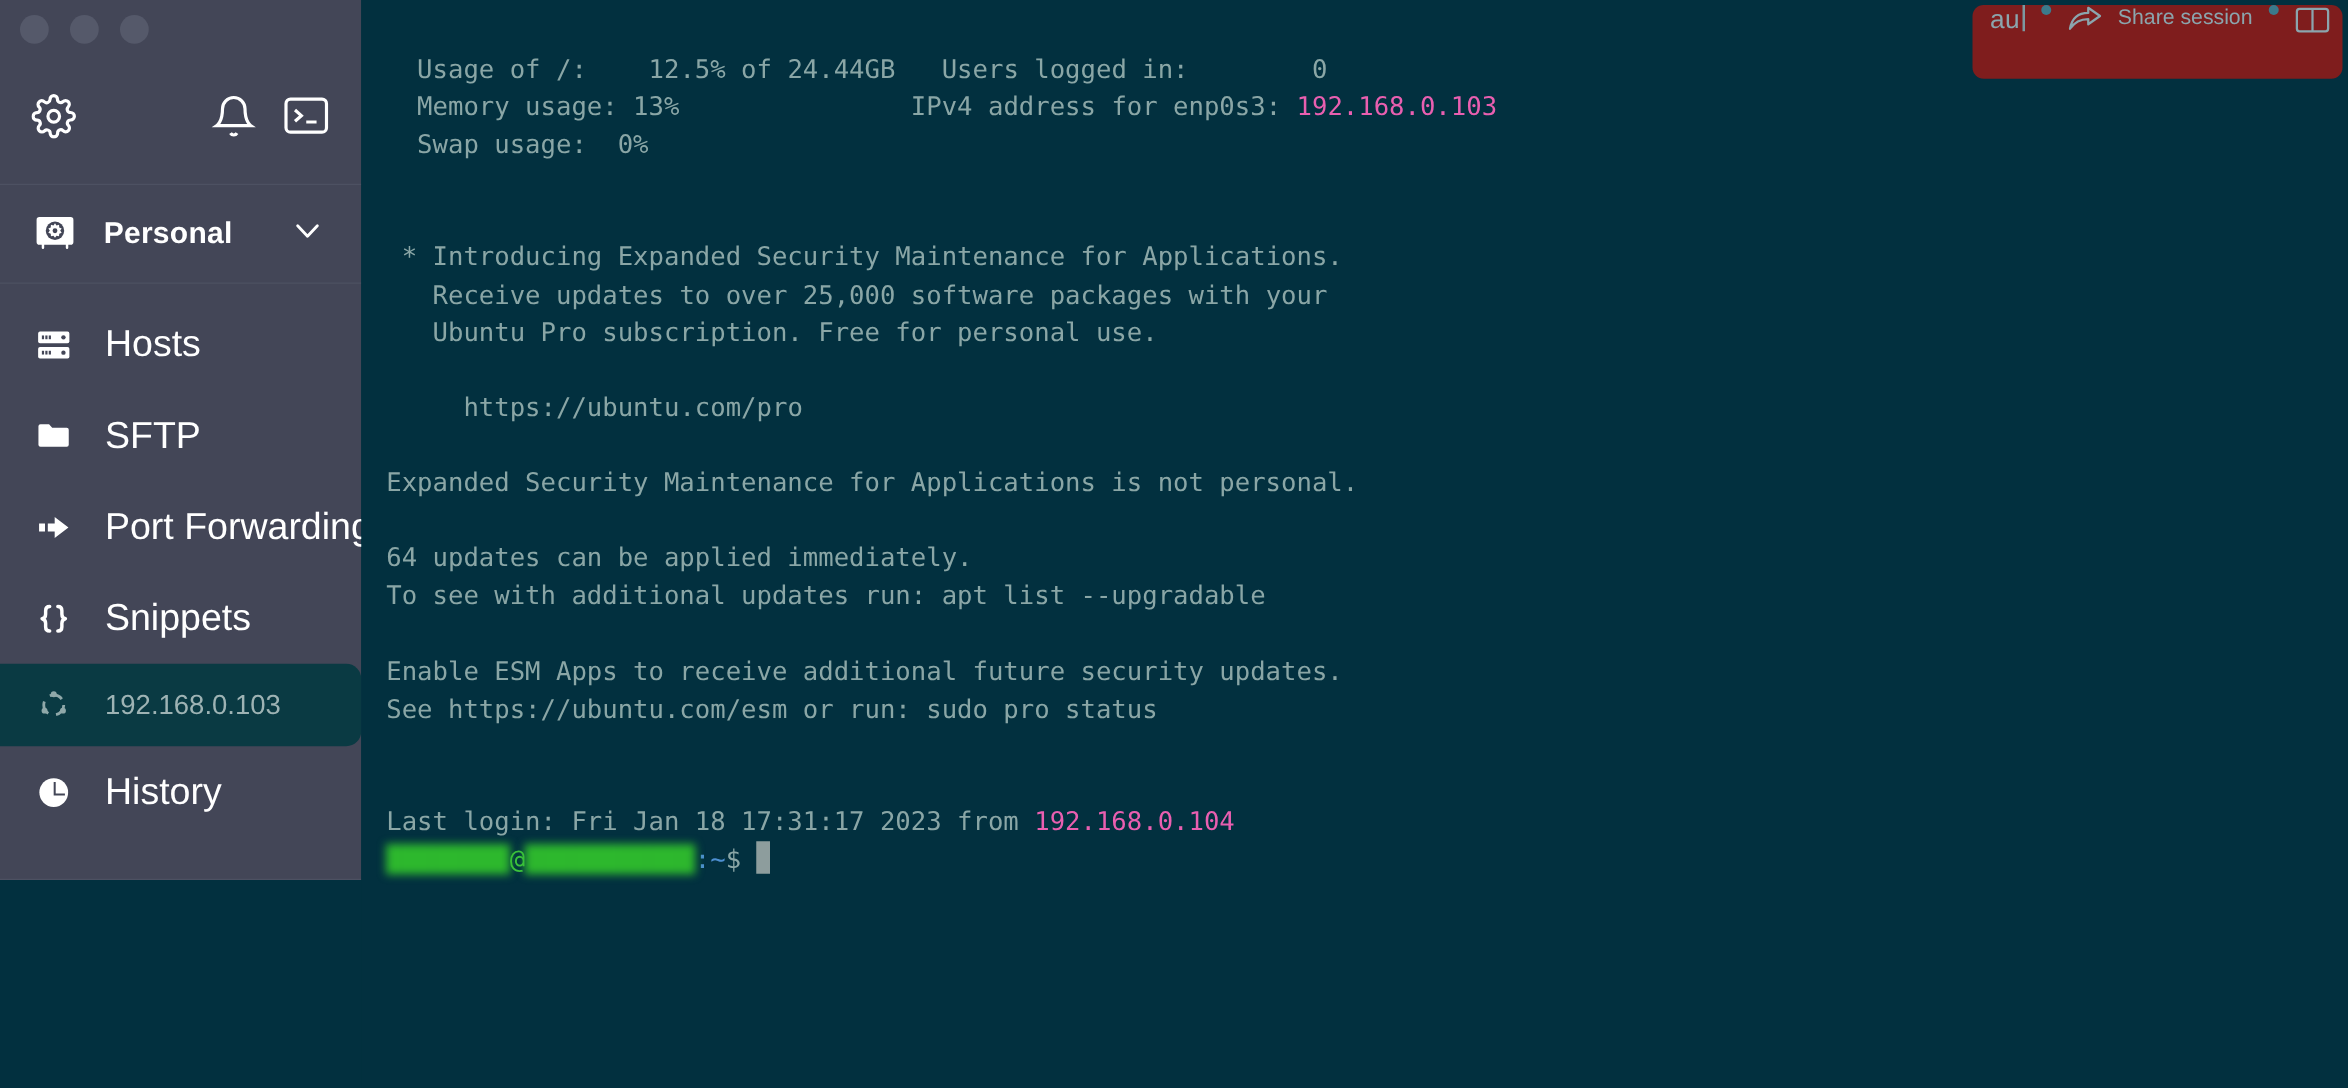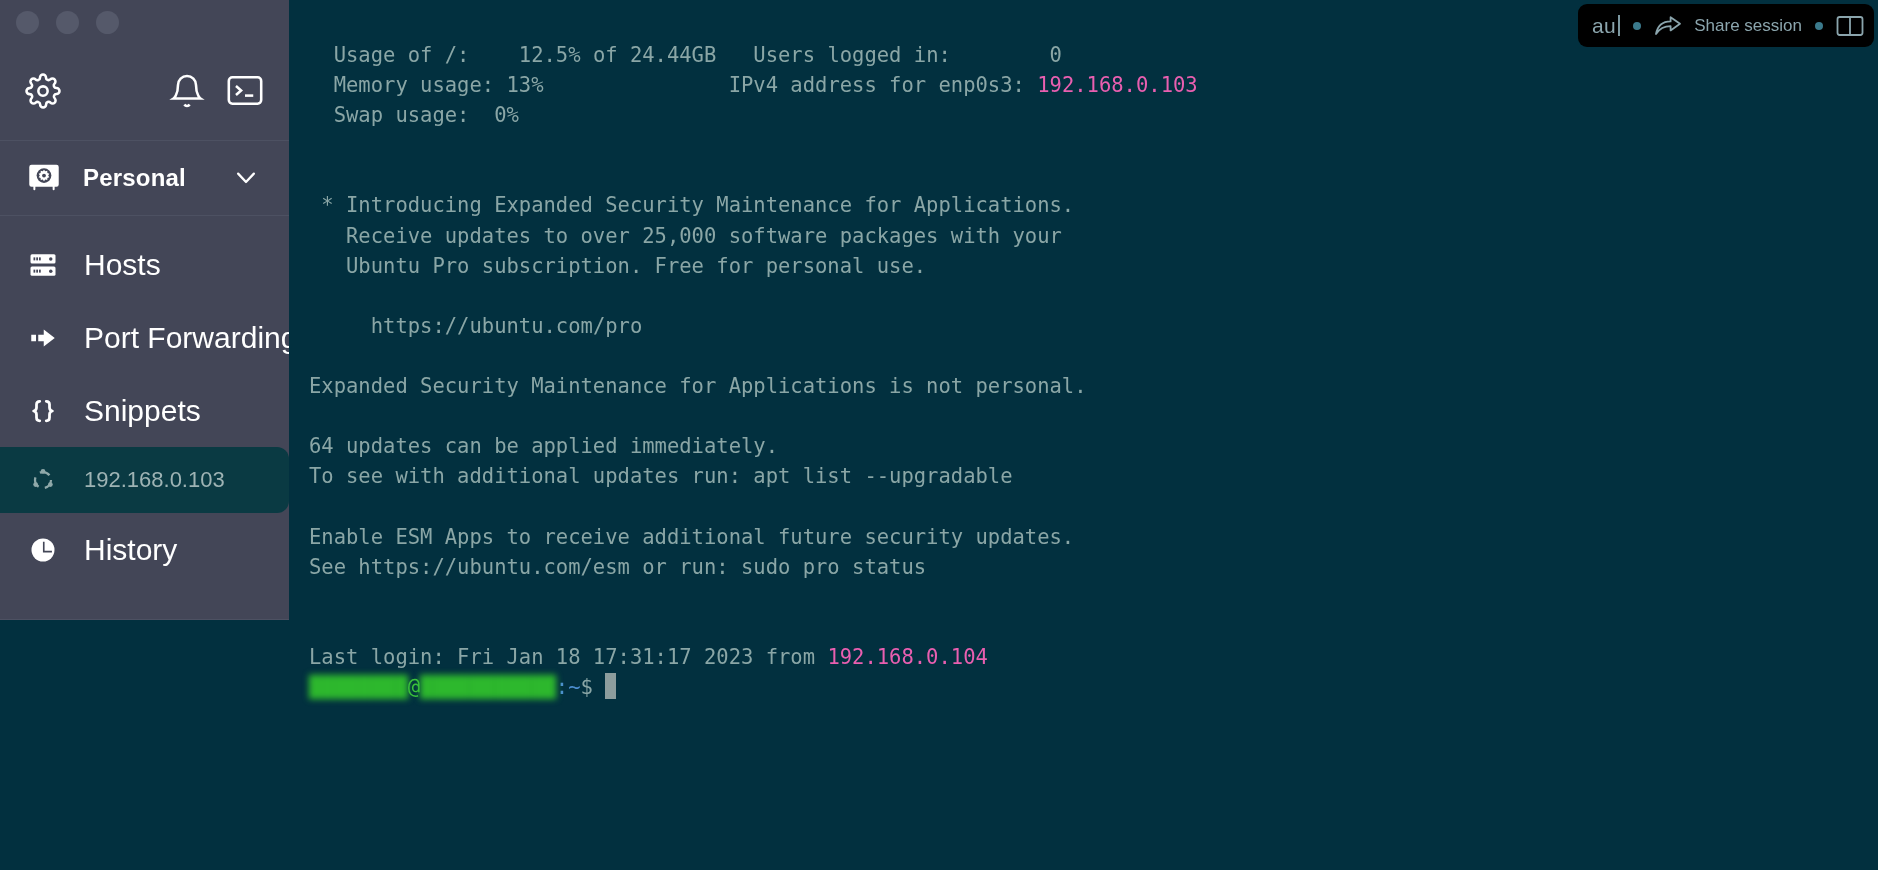--- a/index.html
+++ b/index.html
@@ -11,21 +11,21 @@
   }
   .app {
     position: relative;
     width: 1878px; height: 870px;
     display: flex;
   }
 
   
   .sidebar {
     width: 289px;
-    height: 620px;
+    height: 704px;
     background: #434657;
     flex: 0 0 289px;
     position: relative;
     display: flex;
     flex-direction: column;
   }
   .traffic-bar {
     height: 47px;
     display: flex;
     align-items: center;
@@ -162,25 +162,25 @@
     height: 26px;
     background: #8d9d9d;
     vertical-align: -5px;
   }
 
   
   .session-bar {
     position: absolute;
     top: 4px;
     right: 4px;
-    height: 43px;
-    display: flex;
-    align-items: center;
+    height: 59px;
+    display: flex;
+    align-items: flex-start;
     gap: 0px;
-    background: #000000;
+    background: #7f1d1d;
     border-radius: 9px;
     padding: 0 10px 0 14px;
   }
   .sess-text {
     color: #8ba5ad;
     font-size: 21px;
     font-family: "Liberation Sans", sans-serif;
     letter-spacing: 0.5px;
   }
   .sess-caret {
@@ -271,20 +271,28 @@
             <circle cx="18.2" cy="7.1" r="1.4" fill="#434657"></circle>
             <rect x="4.4" y="15.7" width="1.4" height="2.4" fill="#434657"></rect>
             <rect x="6.6" y="15.7" width="1.4" height="2.4" fill="#434657"></rect>
             <rect x="8.8" y="15.7" width="1.4" height="2.4" fill="#434657"></rect>
             <circle cx="18.2" cy="16.9" r="1.4" fill="#434657"></circle>
           </svg>
         </span>
         <span class="nav-label">Hosts</span>
       </div>
 
+      <div class="nav-item">
+        <span class="nav-ico">
+          <svg viewBox="0 0 24 24" width="30" height="30" fill="currentColor">
+            <path d="M2.2 5.6a1.3 1.3 0 0 1 1.3-1.3h5.5l2 2.3h9.3a1.3 1.3 0 0 1 1.3 1.3v9.5a1.3 1.3 0 0 1-1.3 1.3H3.5a1.3 1.3 0 0 1-1.3-1.3z"></path>
+          </svg>
+        </span>
+        <span class="nav-label">SFTP</span>
+      </div>
 
       <div class="nav-item">
         <span class="nav-ico">
           <svg viewBox="0 0 24 24" width="30" height="30" fill="currentColor">
             <path d="M12.6 5.2 L21.4 12 L12.6 18.8 L12.6 14.6 L8.2 14.6 L8.2 9.4 L12.6 9.4 Z"></path>
             <path d="M2.6 9.4 L6.4 9.4 L6.4 14.6 L2.6 14.6 Z"></path>
           </svg>
         </span>
         <span class="nav-label">Port Forwarding</span>
       </div>

